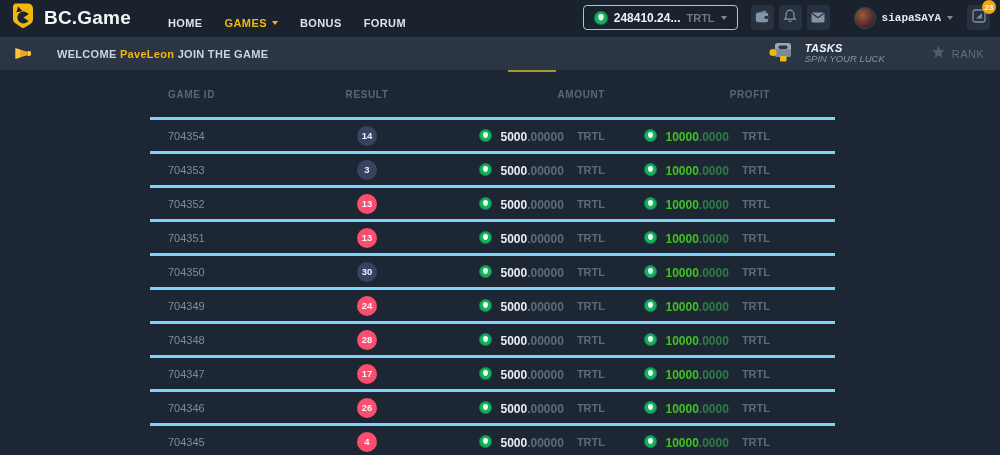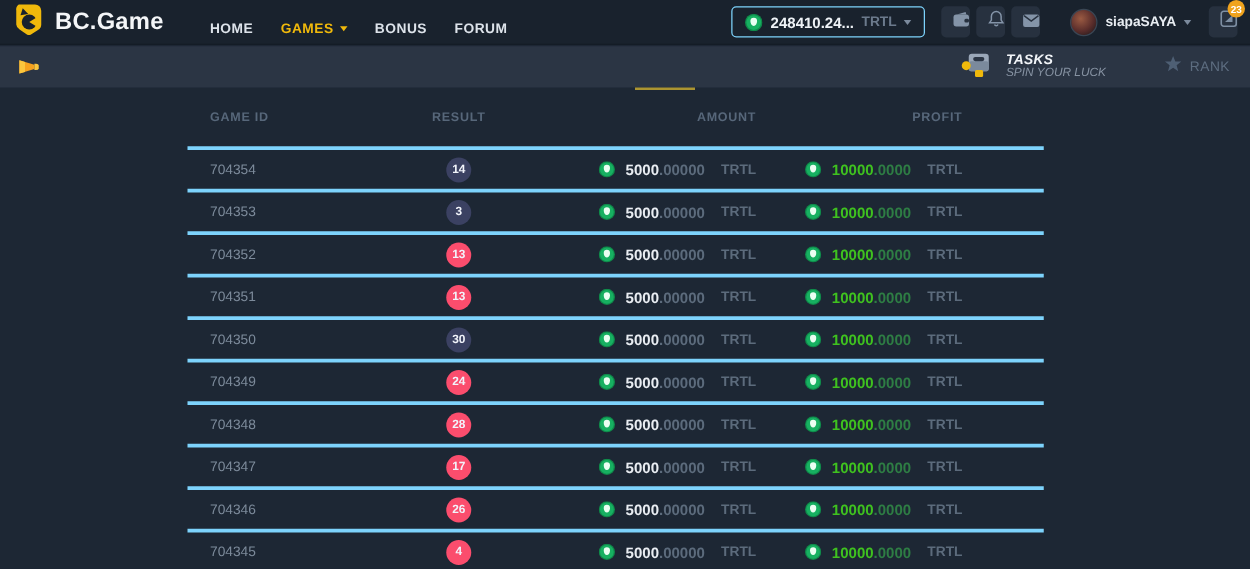--- a/index.html
+++ b/index.html
@@ -41,24 +41,24 @@
   .balance-pill {
     display:flex; align-items:center; gap:6px; height:25px; padding:0 10px;
     border:1px solid #7dd3fc; border-radius:4px; cursor:pointer; margin-right:8px;
   }
   .balance-value { color:#eef2f6; font-size:12px; font-weight:bold; }
   .balance-currency { color:#6b7a8c; font-size:11px; font-weight:bold; }
   .balance-pill .caret, .user-chip .caret { border-top-color:#7b8a9c; }
 
   .icon-btn {
     width:23px; height:25px; border-radius:4px; background:#27313f;
-    display:flex; align-items:center; justify-content:flex-end;
+    display:flex; align-items:center; justify-content:center;
     margin-left:5px; cursor:pointer; position:relative;
   }
-  .user-chip { display:flex; align-items:center; gap:6px; margin-left:24px; cursor:pointer; }
+  .user-chip { display:flex; align-items:center; gap:6px; margin-left:24px; cursor:pointer;font-family:Liberation Mono, monospace; }
   .avatar {
     width:22px; height:22px; border-radius:50%;
     background:radial-gradient(circle at 38% 35%, #9a5a42, #5a2d2b 55%, #241a1c 90%);
     border:1px solid #3a4654;
   }
   .user-name { color:#e8edf2; font-size:11px; font-weight:bold; }
   .chat-btn { margin-left:14px; }
   .chat-badge {
     position:absolute; top:-5px; right:-6px; min-width:14px; height:14px;
     border-radius:8px; background:#f0a31d; color:#fff; font-size:8px; font-weight:bold;
@@ -211,20 +211,23 @@
 </div>
 
 <div class="announce">
   <span class="megaphone">
     <svg width="17" height="15" viewBox="0 0 17 15">
       <path d="M1.5 2.2 L1.5 12.8 L13.5 9.2 V5.8 Z" fill="#f6a21e"></path>
       <path d="M13.5 5 h1.4 a2.5 2.5 0 0 1 0 5 h-1.4 Z" fill="#fbc63d"></path>
       <path d="M1.5 2.2 L6 3.5 V11.5 L1.5 12.8 Z" fill="#fbc63d"></path>
     </svg>
   </span>
+  <span class="announce-text">
+    <span>WELCOME </span><span class="hl">PaveLeon</span><span> JOIN THE GAME</span>
+  </span>
 
   <div class="announce-right">
     <div class="tasks-widget">
       <span>
         <svg width="28" height="23" viewBox="0 0 28 23">
           <rect x="7" y="3" width="16" height="14" rx="2.5" fill="#9aa7b8"></rect>
           <rect x="7" y="9" width="16" height="8" rx="2" fill="#7b8a9c"></rect>
           <rect x="10.5" y="5.5" width="9" height="3.4" rx="1.7" fill="#2b3544"></rect>
           <circle cx="5" cy="12.5" r="3.6" fill="#f0b90b"></circle>
           <rect x="12" y="16" width="6.5" height="5.5" rx="1.2" fill="#f0b90b"></rect>

